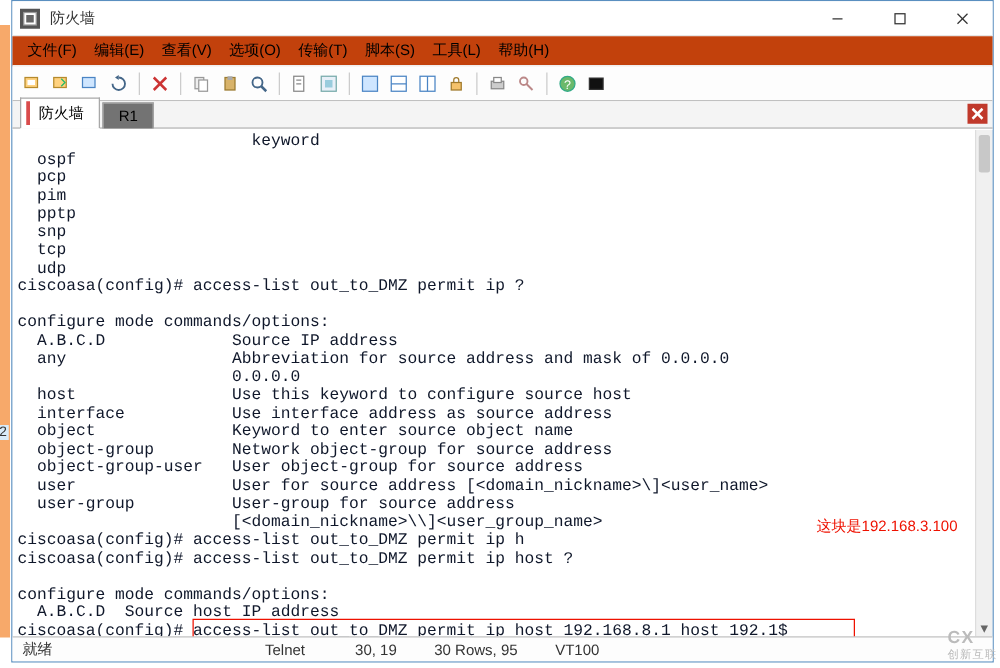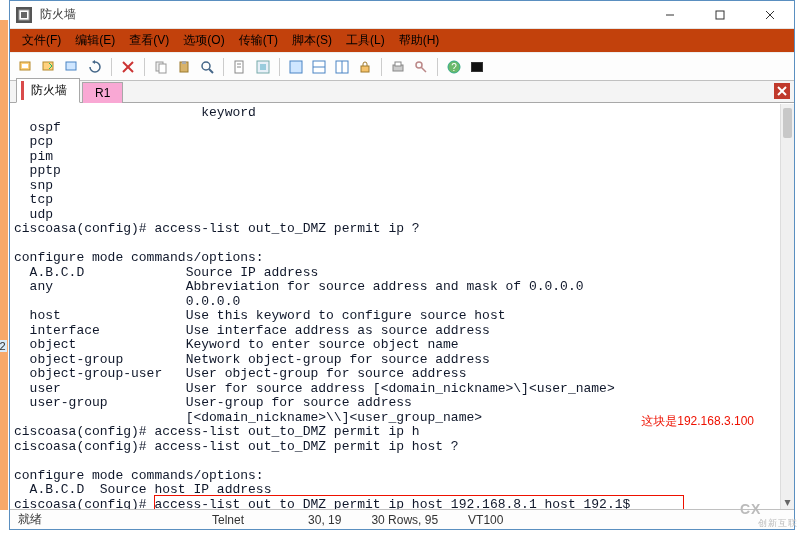--- a/index.html
+++ b/index.html
@@ -113,21 +113,21 @@
     border-bottom: 1px solid #a8a8a8;
     display: flex;
     align-items: flex-end;
     padding-left: 6px;
     position: relative;
   }
   .tab {
     padding: 3px 12px 3px 12px;
     border: 1px solid #a8a8a8;
     border-bottom: none;
-    background: #f9a8d4;
+    background: #737373;
     margin-right: 2px;
     font-size: 12px;
     cursor: pointer;
     position: relative;
     top: 1px;
   }
   .tab.active {
     background: #fff;
     border-bottom: 1px solid #fff;
   }
@@ -212,31 +212,31 @@
     height: 20px;
     border-top: 1px solid #c0c0c0;
     background: #fdfdfd;
     display: flex;
     align-items: center;
     font-size: 12px;
     color: #333;
     padding: 0 8px;
   }
   .statusbar .seg { margin-right: 30px; text-align: center; }
-  .statusbar .seg.wide { margin-left: 140px; margin-right: 64px;}
+  .statusbar .seg.wide { margin-left: 140px; margin-right: 40px;}
   .watermark {
     position: absolute;
     right: 2px; bottom: 4px;
     font-size: 11px;
     color: #aaa;
     letter-spacing: 1px;
     font-family: Arial, sans-serif;
   }
   .watermark .en { font-weight: bold; font-size: 14px; color: #bbb; }
-  .watermark .cn { font-size: 9px; display: block; color: #bbb; margin-left: 18px; }
+  .watermark .cn { font-size: 9px; display: block; color: #bbb; }
 </style>
 </head>
 <body>
 
 <div class="left-strip">
   <span class="num" style="top:320px">2</span>
 </div>
 
 <div class="window">
 
@@ -435,21 +435,21 @@
 configure mode commands/options:
   A.B.C.D  Source host IP address
 ciscoasa(config)# access-list out_to_DMZ permit ip host 192.168.8.1 host 192.1$
 ciscoasa(config)# access-group out_to_DMZ in int outside
 ciscoasa(config)#</div>
     <div class="scrollbar">
       <div class="thumb"></div>
       <div class="arrow-dn">▾</div>
     </div>
 
-    <div class="annotation" style="right:40px; top:310px;">
+    <div class="annotation" style="right:28px; top:310px;">
       <div>这块是192.168.3.100</div>
     </div>
 
     <div class="hl-box" style="left:144px; top:391px; width:530px; height:44px;"></div>
   </div>
 
   <div class="statusbar">
     <span class="seg">就绪</span>
     <span class="seg wide">Telnet</span>
     <span class="seg">30, 19</span>

